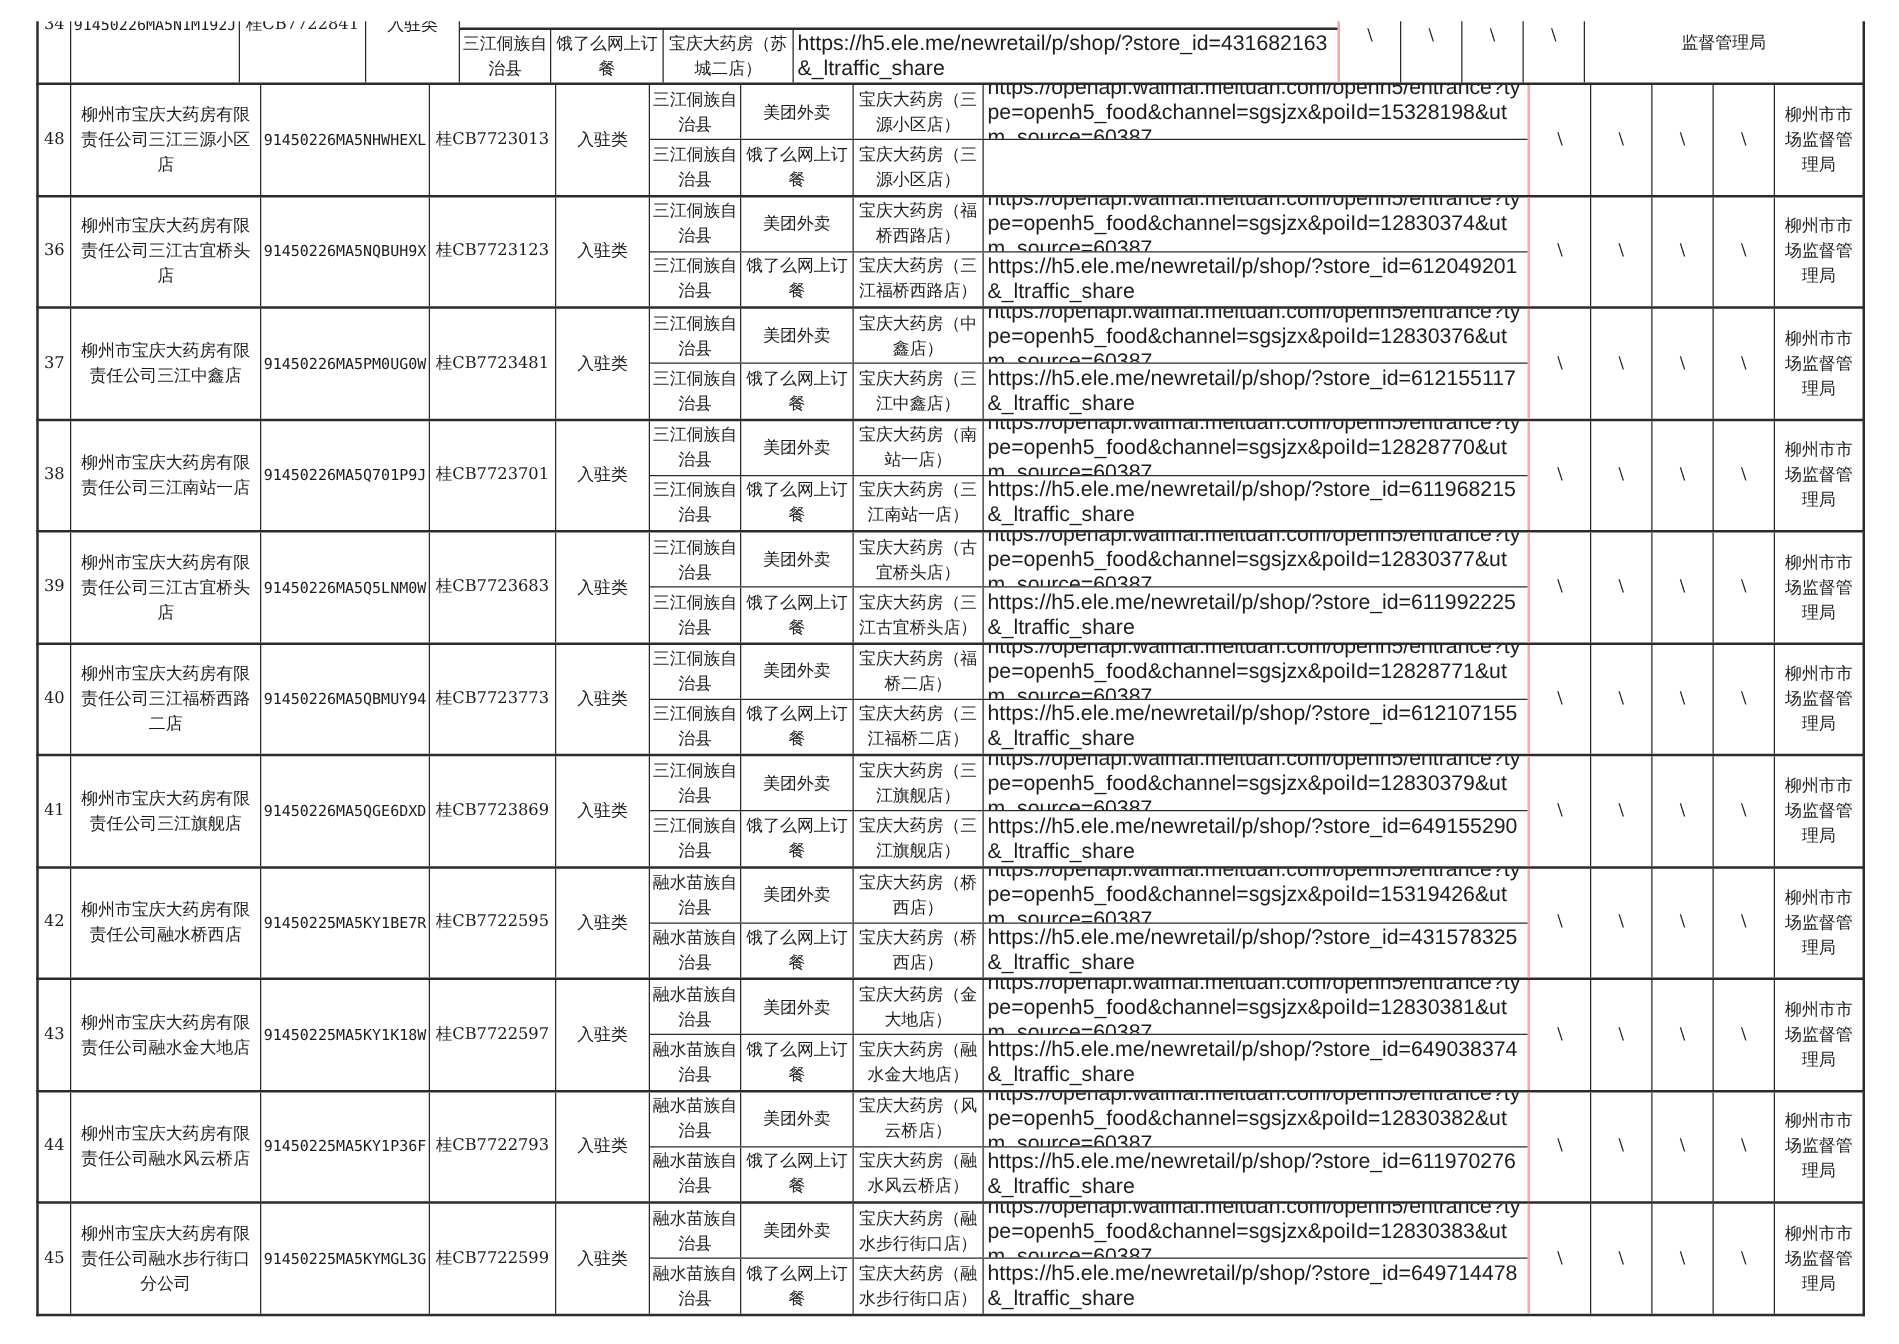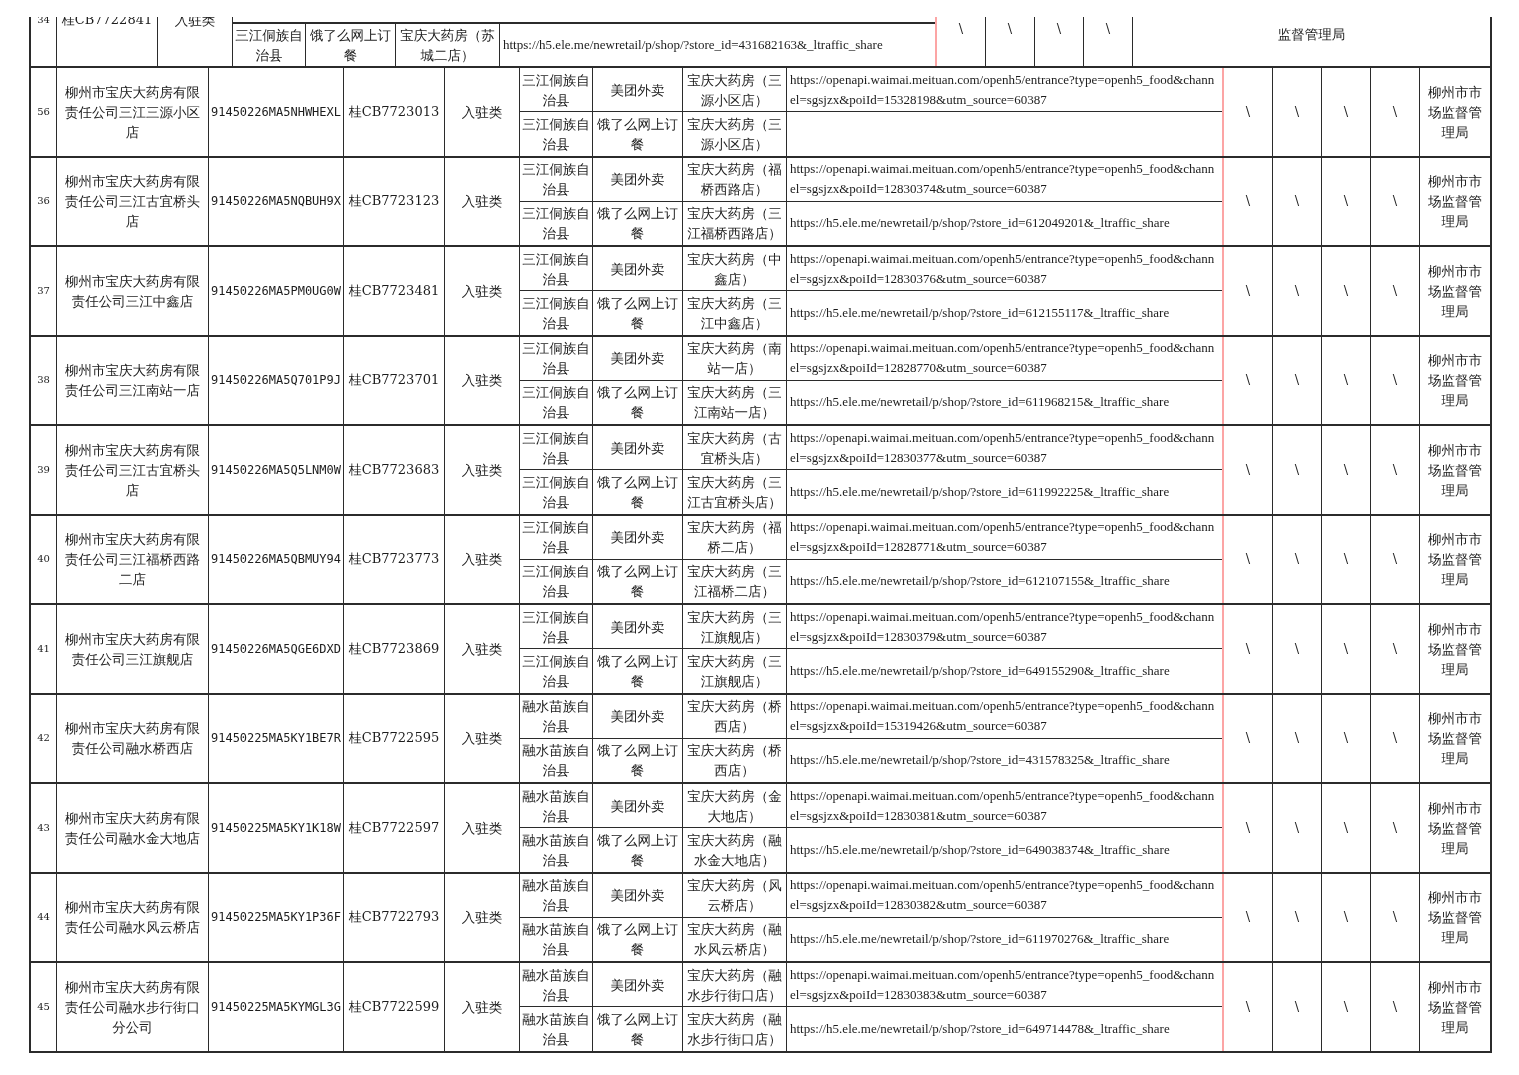--- a/index.html
+++ b/index.html
@@ -11,34 +11,34 @@
   .tbl{position:absolute;left:29px;top:0;width:1463px;}
   .row{
     display:flex;height:89.5px;box-sizing:border-box;
     border-left:2px solid #2b2b2b;border-right:2px solid #2b2b2b;border-bottom:2px solid #2b2b2b;
   }
   .cell{
     box-sizing:border-box;border-right:1px solid #2b2b2b;
     display:flex;align-items:center;justify-content:center;text-align:center;
     font-size:13.5px;line-height:20px;overflow:hidden;
   }
-  .c-num{width:26px;font-size:10px;}
+  .c-num{width:26px;font-size:13px;}
   .c-company{width:152px;padding:0 2px;}
   .c-credit{width:135px;font-family:"DejaVu Sans Mono","Liberation Mono",monospace;font-size:12px;white-space:nowrap;}
   .c-license{width:101px;font-size:13px;}
   .c-type{width:75px;}
   .subcol{width:704px;box-sizing:border-box;display:flex;flex-direction:column;border-right:2px solid #fca5a5;}
   .subrow{display:flex;flex:1;border-bottom:1px solid #2b2b2b;min-height:0;}
   .subrow.last{border-bottom:none;}
   .c-county{width:73px;padding:0 2px;}
   .c-platform{width:90px;padding:0 2px;}
   .c-store{width:104px;padding:0 2px;}
   .c-url{
     flex:1;border-right:none;align-items:center;justify-content:flex-start;text-align:left;
-    font-family:Liberation Serif, serif;font-size:13px;line-height:20px;
+    font-family:Liberation Sans, sans-serif;font-size:17px;line-height:20px;
     word-break:break-all;padding:0 3px;
   }
   .c-slash{width:49px;font-size:13px;}
   .c-reg{flex:1;border-right:none;padding:0 2px;}
 
   
   .row-partial{height:51px;margin-top:17px;}
   .row-partial .pcell{display:block;position:relative;overflow:hidden;}
   .row-partial .clip-half{position:absolute;top:-7px;left:0;right:0;text-align:center;}
   .row-partial .clip-low{position:absolute;top:8px;left:0;right:0;text-align:center;}
@@ -49,20 +49,23 @@
 </style>
 </head>
 <body>
 
 <div class="tbl">
 
   <div class="row row-partial">
     <div class="cell c-num pcell">
       <span class="clip-half">34</span>
     </div>
+    <div class="cell c-credit pcell">
+      <span class="clip-half">91450226MA5N1M192J</span>
+    </div>
     <div class="cell c-license pcell">
       <span class="clip-half">桂CB7722841</span>
     </div>
     <div class="cell c-type pcell">
       <span class="clip-half">入驻类</span>
     </div>
     <div class="subcol">
       <div class="gap"></div>
       <div class="subrow ele-only">
         <div class="cell c-county">三江侗族自治县</div>
@@ -83,21 +86,21 @@
     <div class="cell c-slash pcell">
         <span class="clip-mark">\</span>
       </div>
     <div class="cell c-reg pcell">
       <span class="clip-reg">监督管理局</span>
     </div>
   </div>
 
   <div id="rows-host">
   <div class="row">
-    <div class="cell c-num">56</div>
+    <div class="cell c-num">48</div>
     <div class="cell c-company">柳州市宝庆大药房有限责任公司三江三源小区店</div>
     <div class="cell c-credit">91450226MA5NHWHEXL</div>
     <div class="cell c-license">桂CB7723013</div>
     <div class="cell c-type">入驻类</div>
     <div class="subcol">
       <div class="subrow">
         <div class="cell c-county">三江侗族自治县</div>
         <div class="cell c-platform">美团外卖</div>
         <div class="cell c-store">宝庆大药房（三源小区店）</div>
         <div class="cell c-url">https://openapi.waimai.meituan.com/openh5/entrance?type=openh5_food&amp;channel=sgsjzx&amp;poiId=15328198&amp;utm_source=60387</div>

